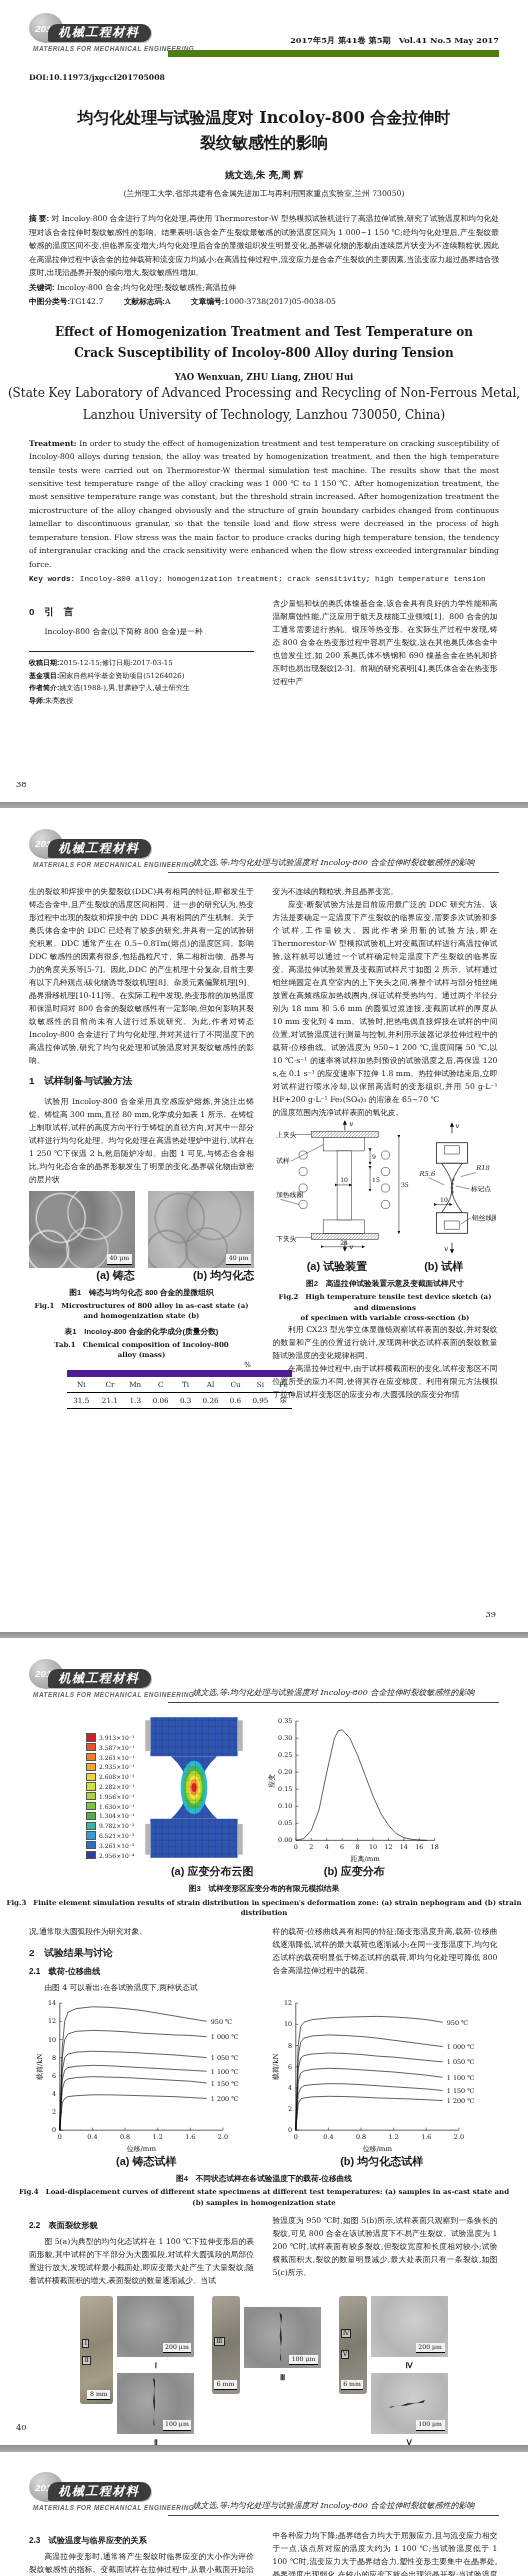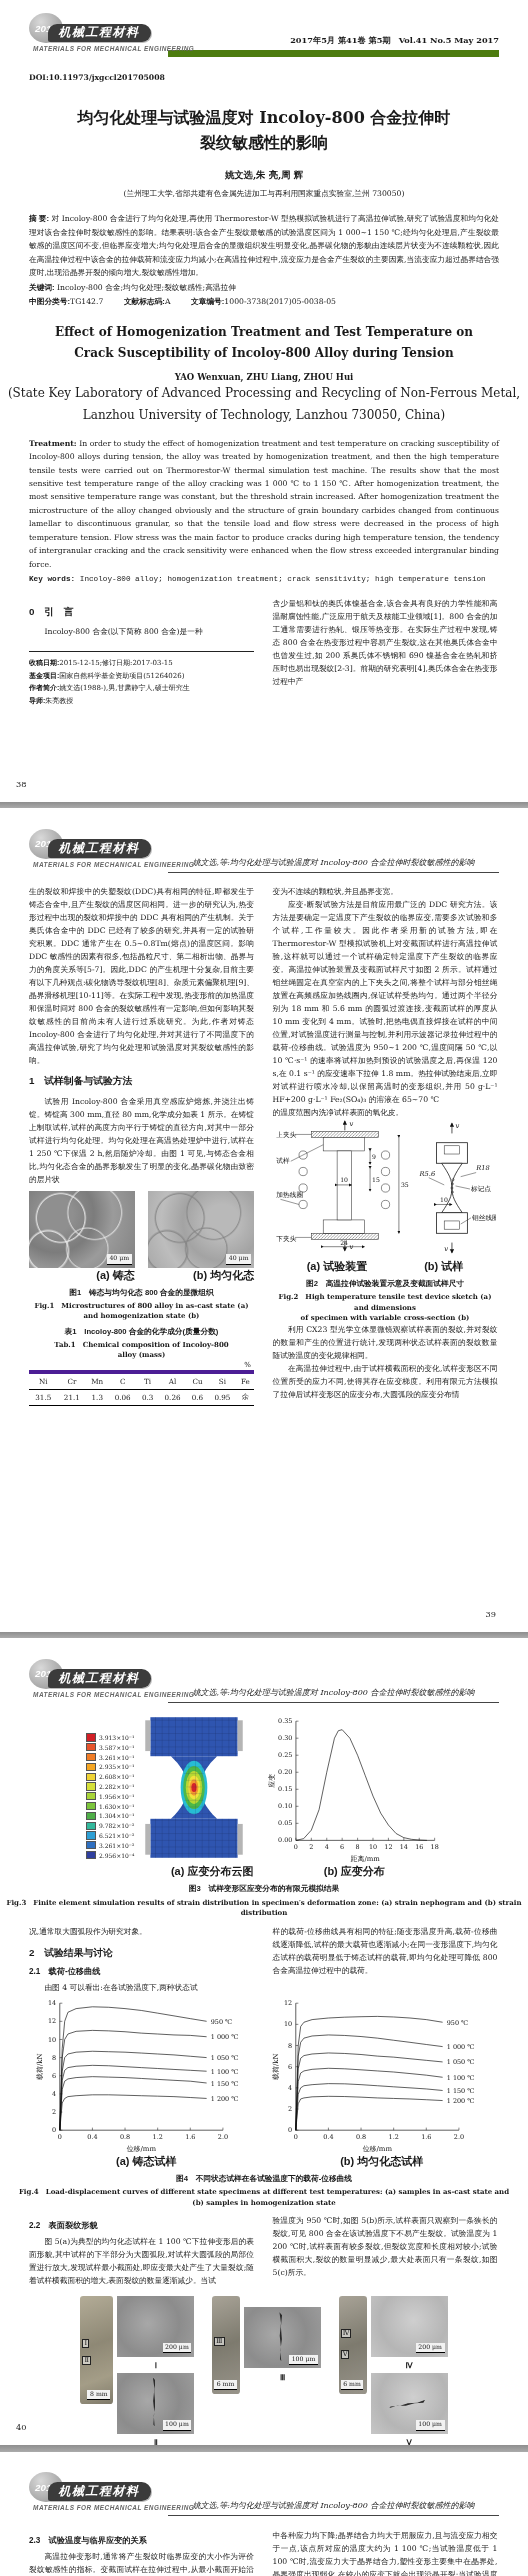--- a/index.html
+++ b/index.html
@@ -70,21 +70,21 @@
     border:0.5px solid #222;line-height:7.2px;padding:0 1px;}
   .mstack{display:flex;flex-direction:column;gap:3.1px;align-items:center;}
   .m2{position:relative;width:77px;height:61px;background:radial-gradient(circle at 40% 45%,#a8a8a8,#8c8c8c 55%,#9e9e9e);}
   .m2.lt{background:radial-gradient(circle at 55% 40%,#cfcfcf,#b5b5b5 60%,#c6c6c6);}
   .m2 .crack{position:absolute;left:46%;top:8%;width:2.6px;height:80%;background:#2a2a2a;
     clip-path:polygon(0 0,100% 6%,55% 30%,95% 55%,35% 78%,70% 100%,20% 96%,55% 70%,10% 48%,60% 22%);}
   .rlab{font-size:7.7px;text-align:center;margin-top:1px;font-family:"Liberation Sans",sans-serif;font-weight:bold;}
   
   .tabwrap{margin-top:4.1px;}
   .unit{ text-align:right;font-size:7px;margin:1px 3.1px 1px 0;}
-  table.t1{width:100%;border-collapse:collapse;border-top:4px solid #4c1d95;border-bottom:1px solid #000;}
+  table.t1{width:100%;border-collapse:collapse;border-top:7px solid #4c1d95;border-bottom:1px solid #000;margin-left:38px;}
   table.t1 th{border-bottom:0.6px solid #000;font-weight:normal;}
   table.t1 th,table.t1 td{font-size:7.2px;text-align:center;padding:2.6px 1px;}
   .lgrow{display:flex;align-items:center;gap:3.1px;height:9.8px;}
   .lgrow .sw{width:7.7px;height:6.2px;display:inline-block;border:0.5px solid #555;}
   .lgrow .lgv{font-size:6px;white-space:nowrap;}
   svg text{font-family:"DejaVu Serif","Liberation Serif",serif;fill:#111;}
   .chartbox{display:flex;flex-direction:column;align-items:center;}
 </style>
 </head>
 <body>

